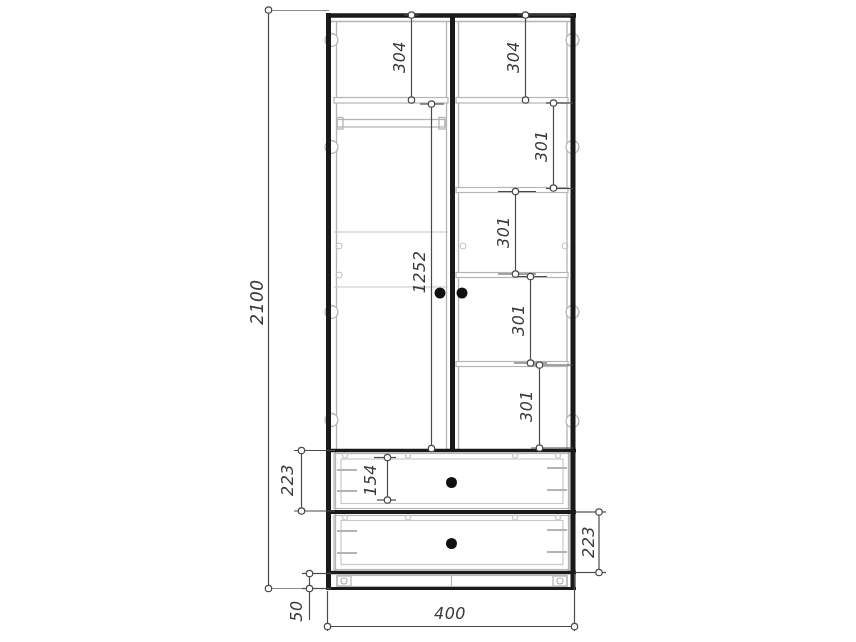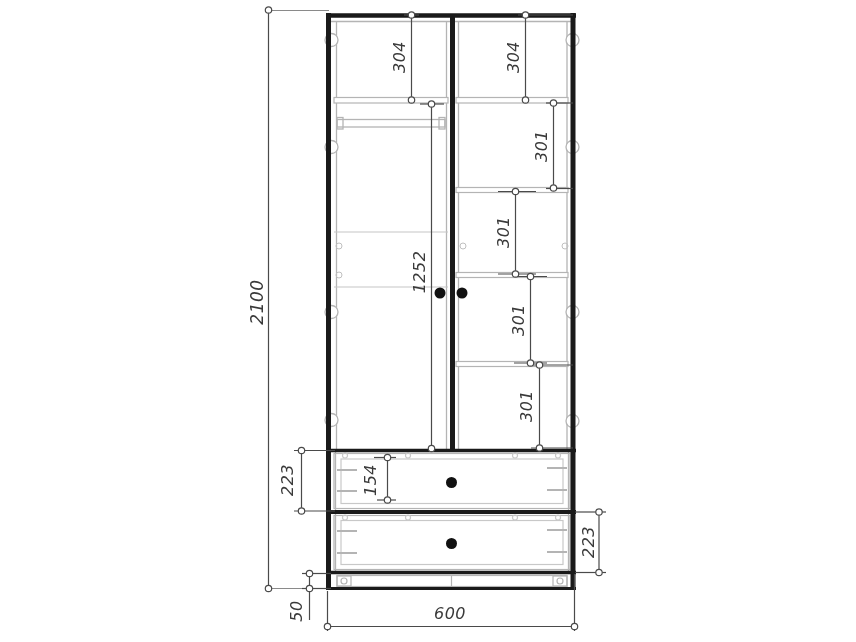--- a/index.html
+++ b/index.html
@@ -202,15 +202,15 @@
 <div class="dim" style="left:513px; top:57px;">304</div>
 <div class="dim" style="left:541px; top:146px;">301</div>
 <div class="dim" style="left:503px; top:232px;">301</div>
 <div class="dim" style="left:518px; top:320px;">301</div>
 <div class="dim" style="left:526px; top:406px;">301</div>
 <div class="dim" style="left:419px; top:272px;">1252</div>
 <div class="dim" style="left:287px; top:480px;">223</div>
 <div class="dim" style="left:370px; top:480px;">154</div>
 <div class="dim" style="left:588px; top:542px;">223</div>
 <div class="dim" style="left:296px; top:611px;">50</div>
-<div class="dim h" style="left:450px; top:613px;">600</div>
+<div class="dim h" style="left:450px; top:613px;">400</div>
 
 </div>
 
 </body></html>

